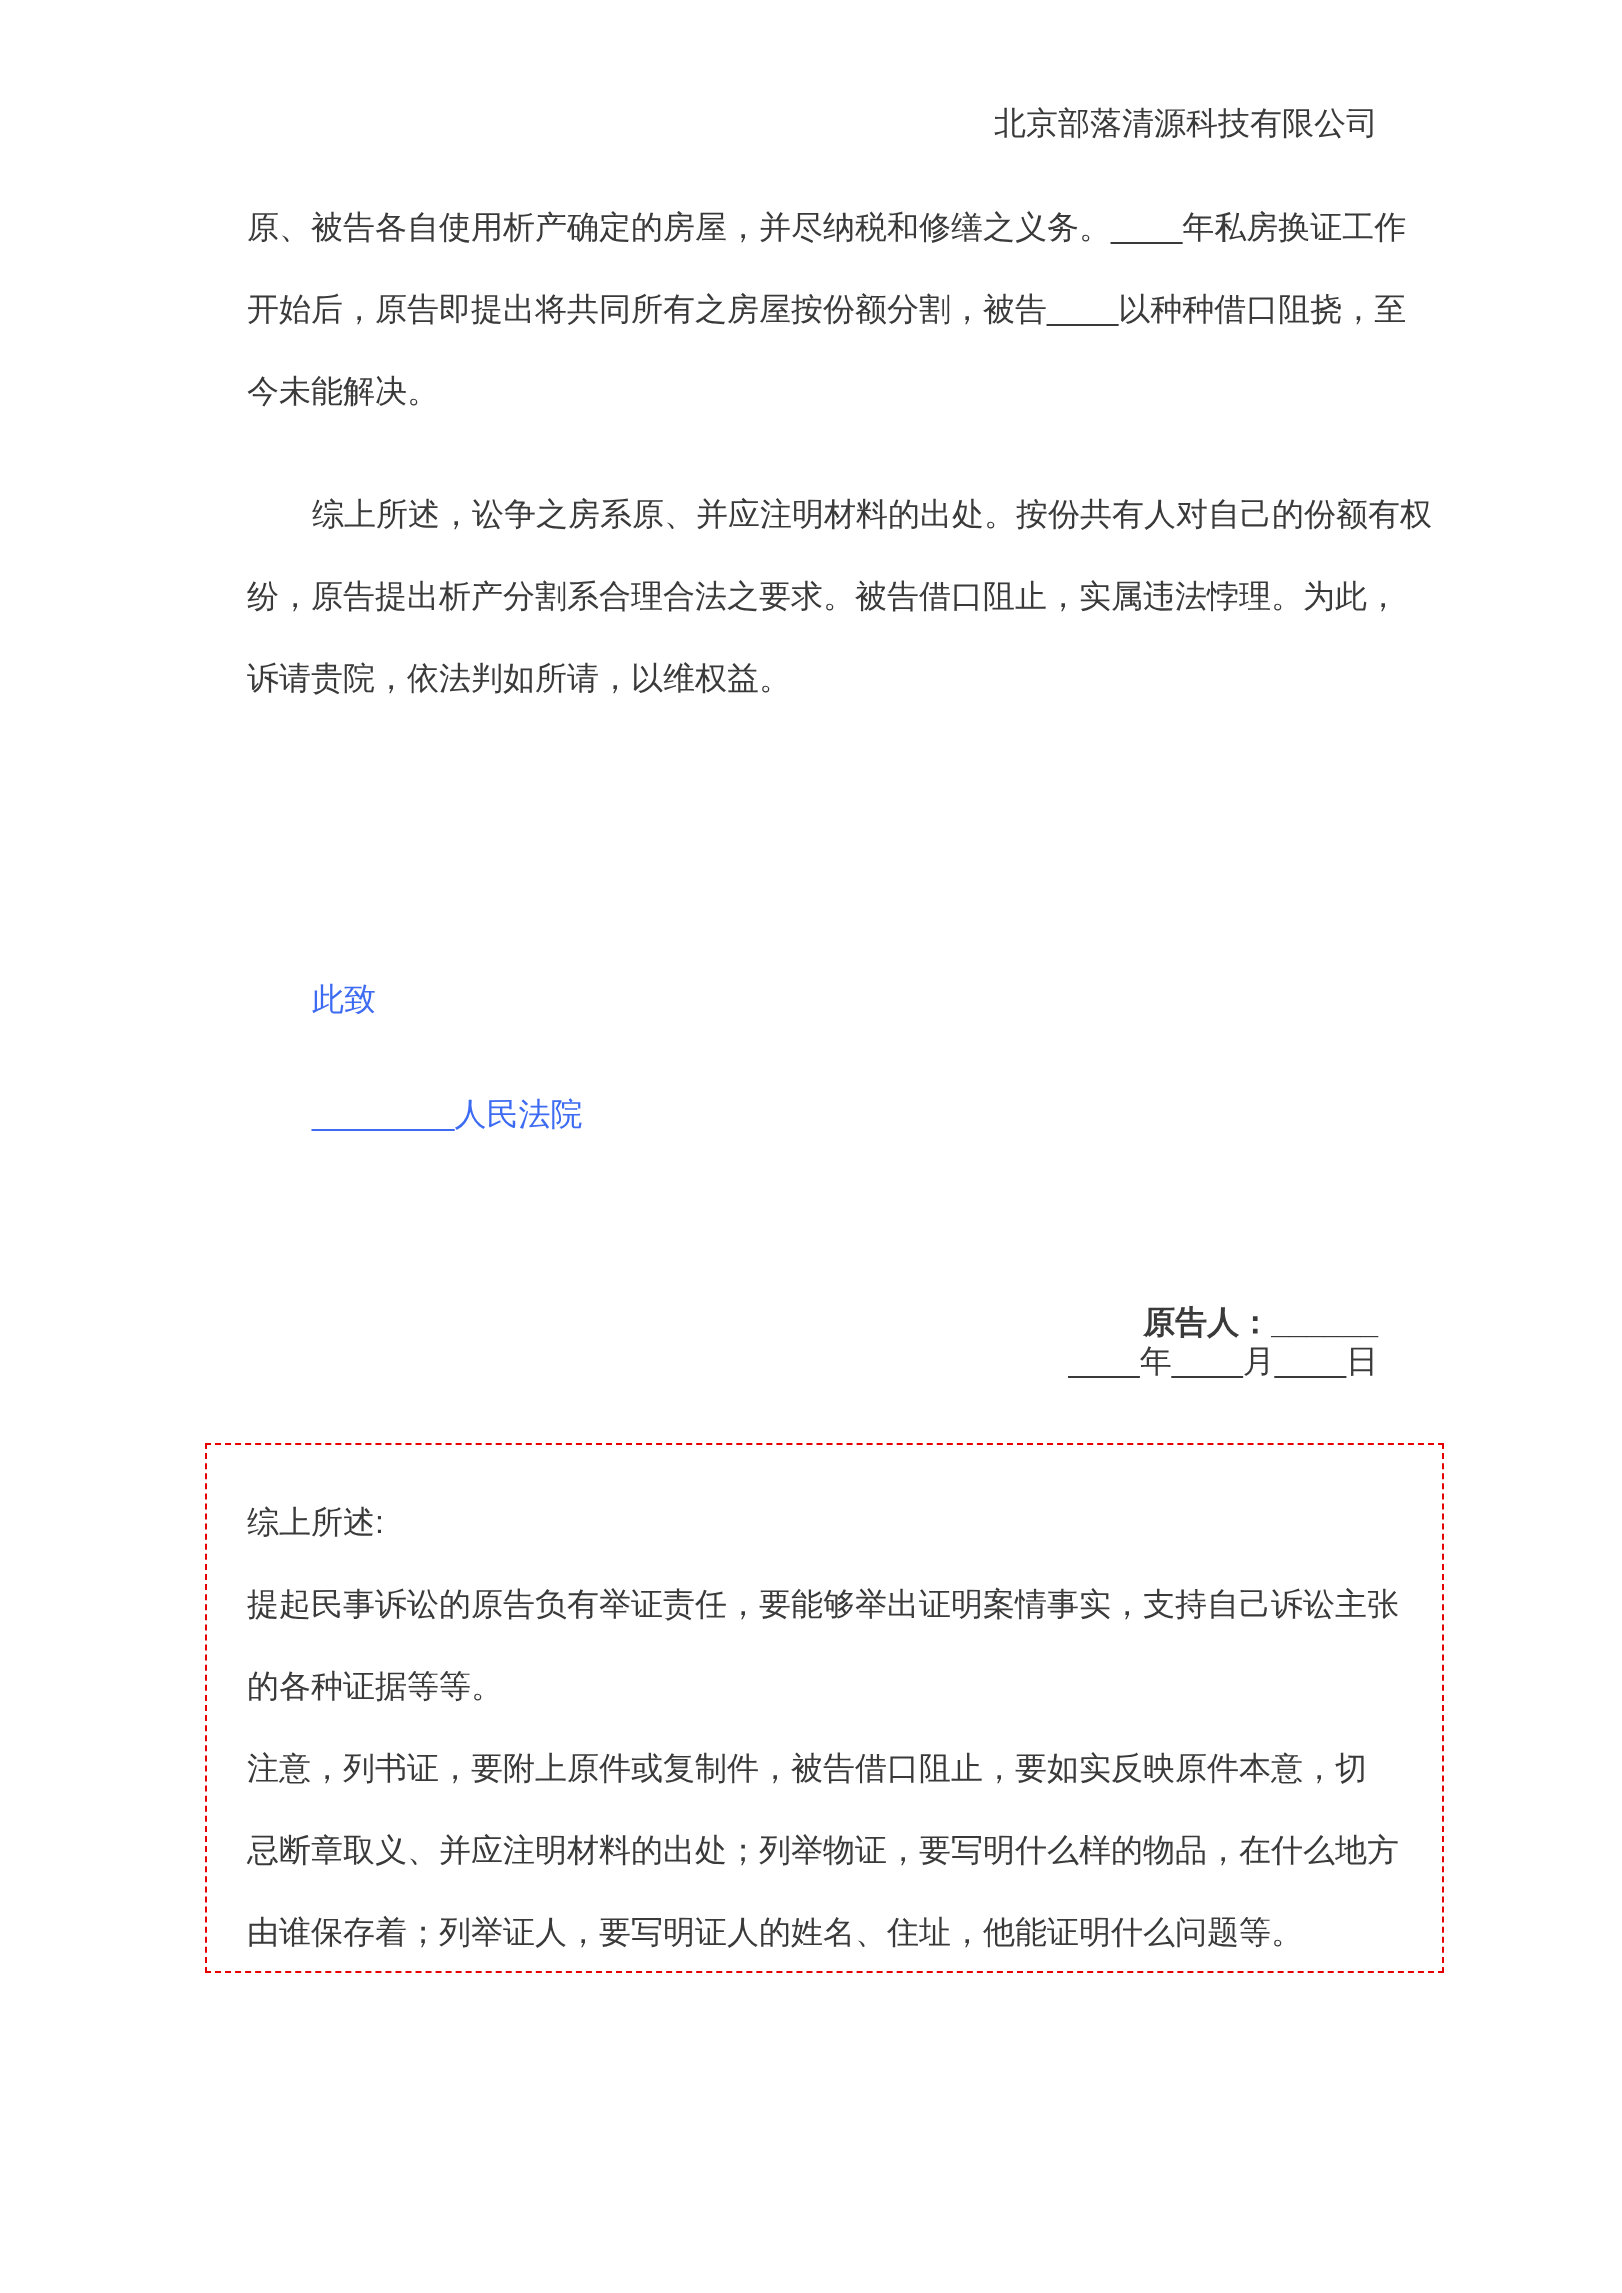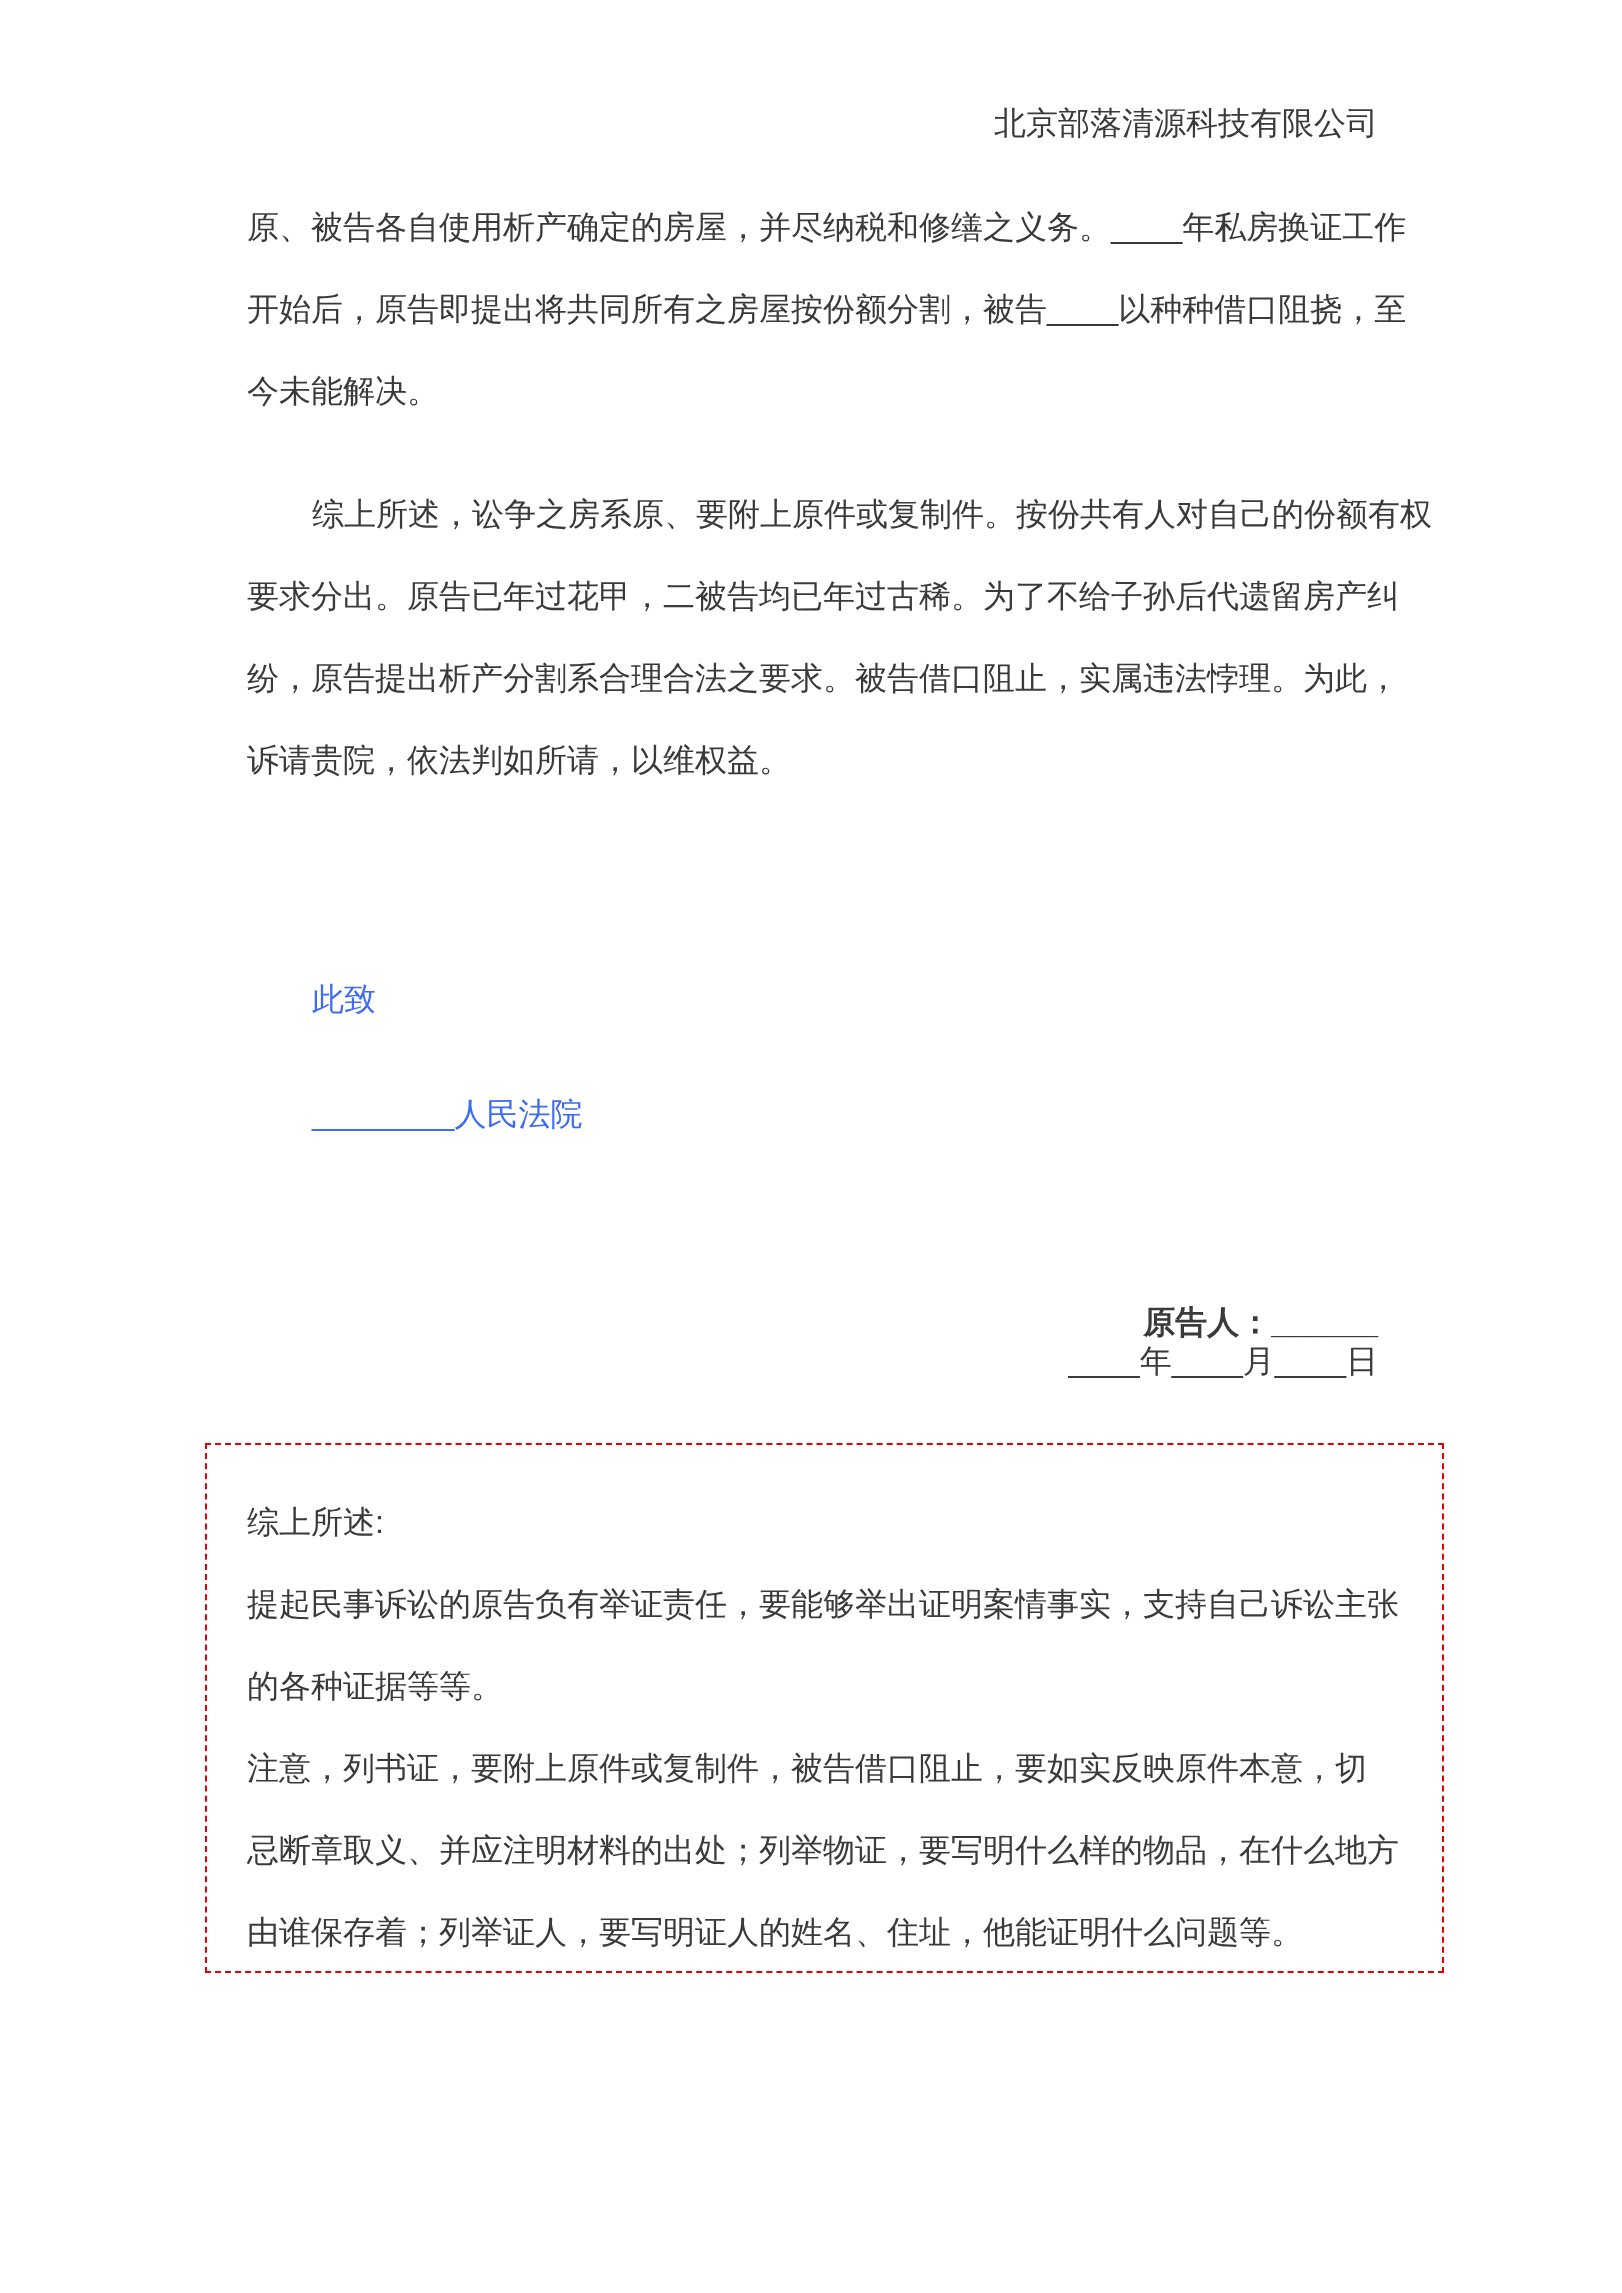--- a/index.html
+++ b/index.html
@@ -88,22 +88,21 @@
 
   <div class="header">北京部落清源科技有限公司</div>
 
   <div class="para1">
     <div class="line">原、被告各自使用析产确定的房屋，并尽纳税和修缮之义务。____年私房换证工作</div>
     <div class="line">开始后，原告即提出将共同所有之房屋按份额分割，被告____以种种借口阻挠，至</div>
     <div class="line">今未能解决。</div>
   </div>
 
   <div class="para2">
-    <div class="line indent">综上所述，讼争之房系原、要附上原件或复制件。按份共有人对自己的份额有权</div>
-    <div class="line">要求分出。原告已年过花甲，二被告均已年过古稀。为了不给子孙后代遗留房产纠</div>
+    <div class="line indent">综上所述，讼争之房系原、并应注明材料的出处。按份共有人对自己的份额有权</div>
     <div class="line">纷，原告提出析产分割系合理合法之要求。被告借口阻止，实属违法悖理。为此，</div>
     <div class="line">诉请贵院，依法判如所请，以维权益。</div>
   </div>
 
   <div class="line salutation">此致</div>
 
   <div class="line court-line">________人民法院</div>
 
   <div class="line plaintiff-line">原告人：______</div>
 

